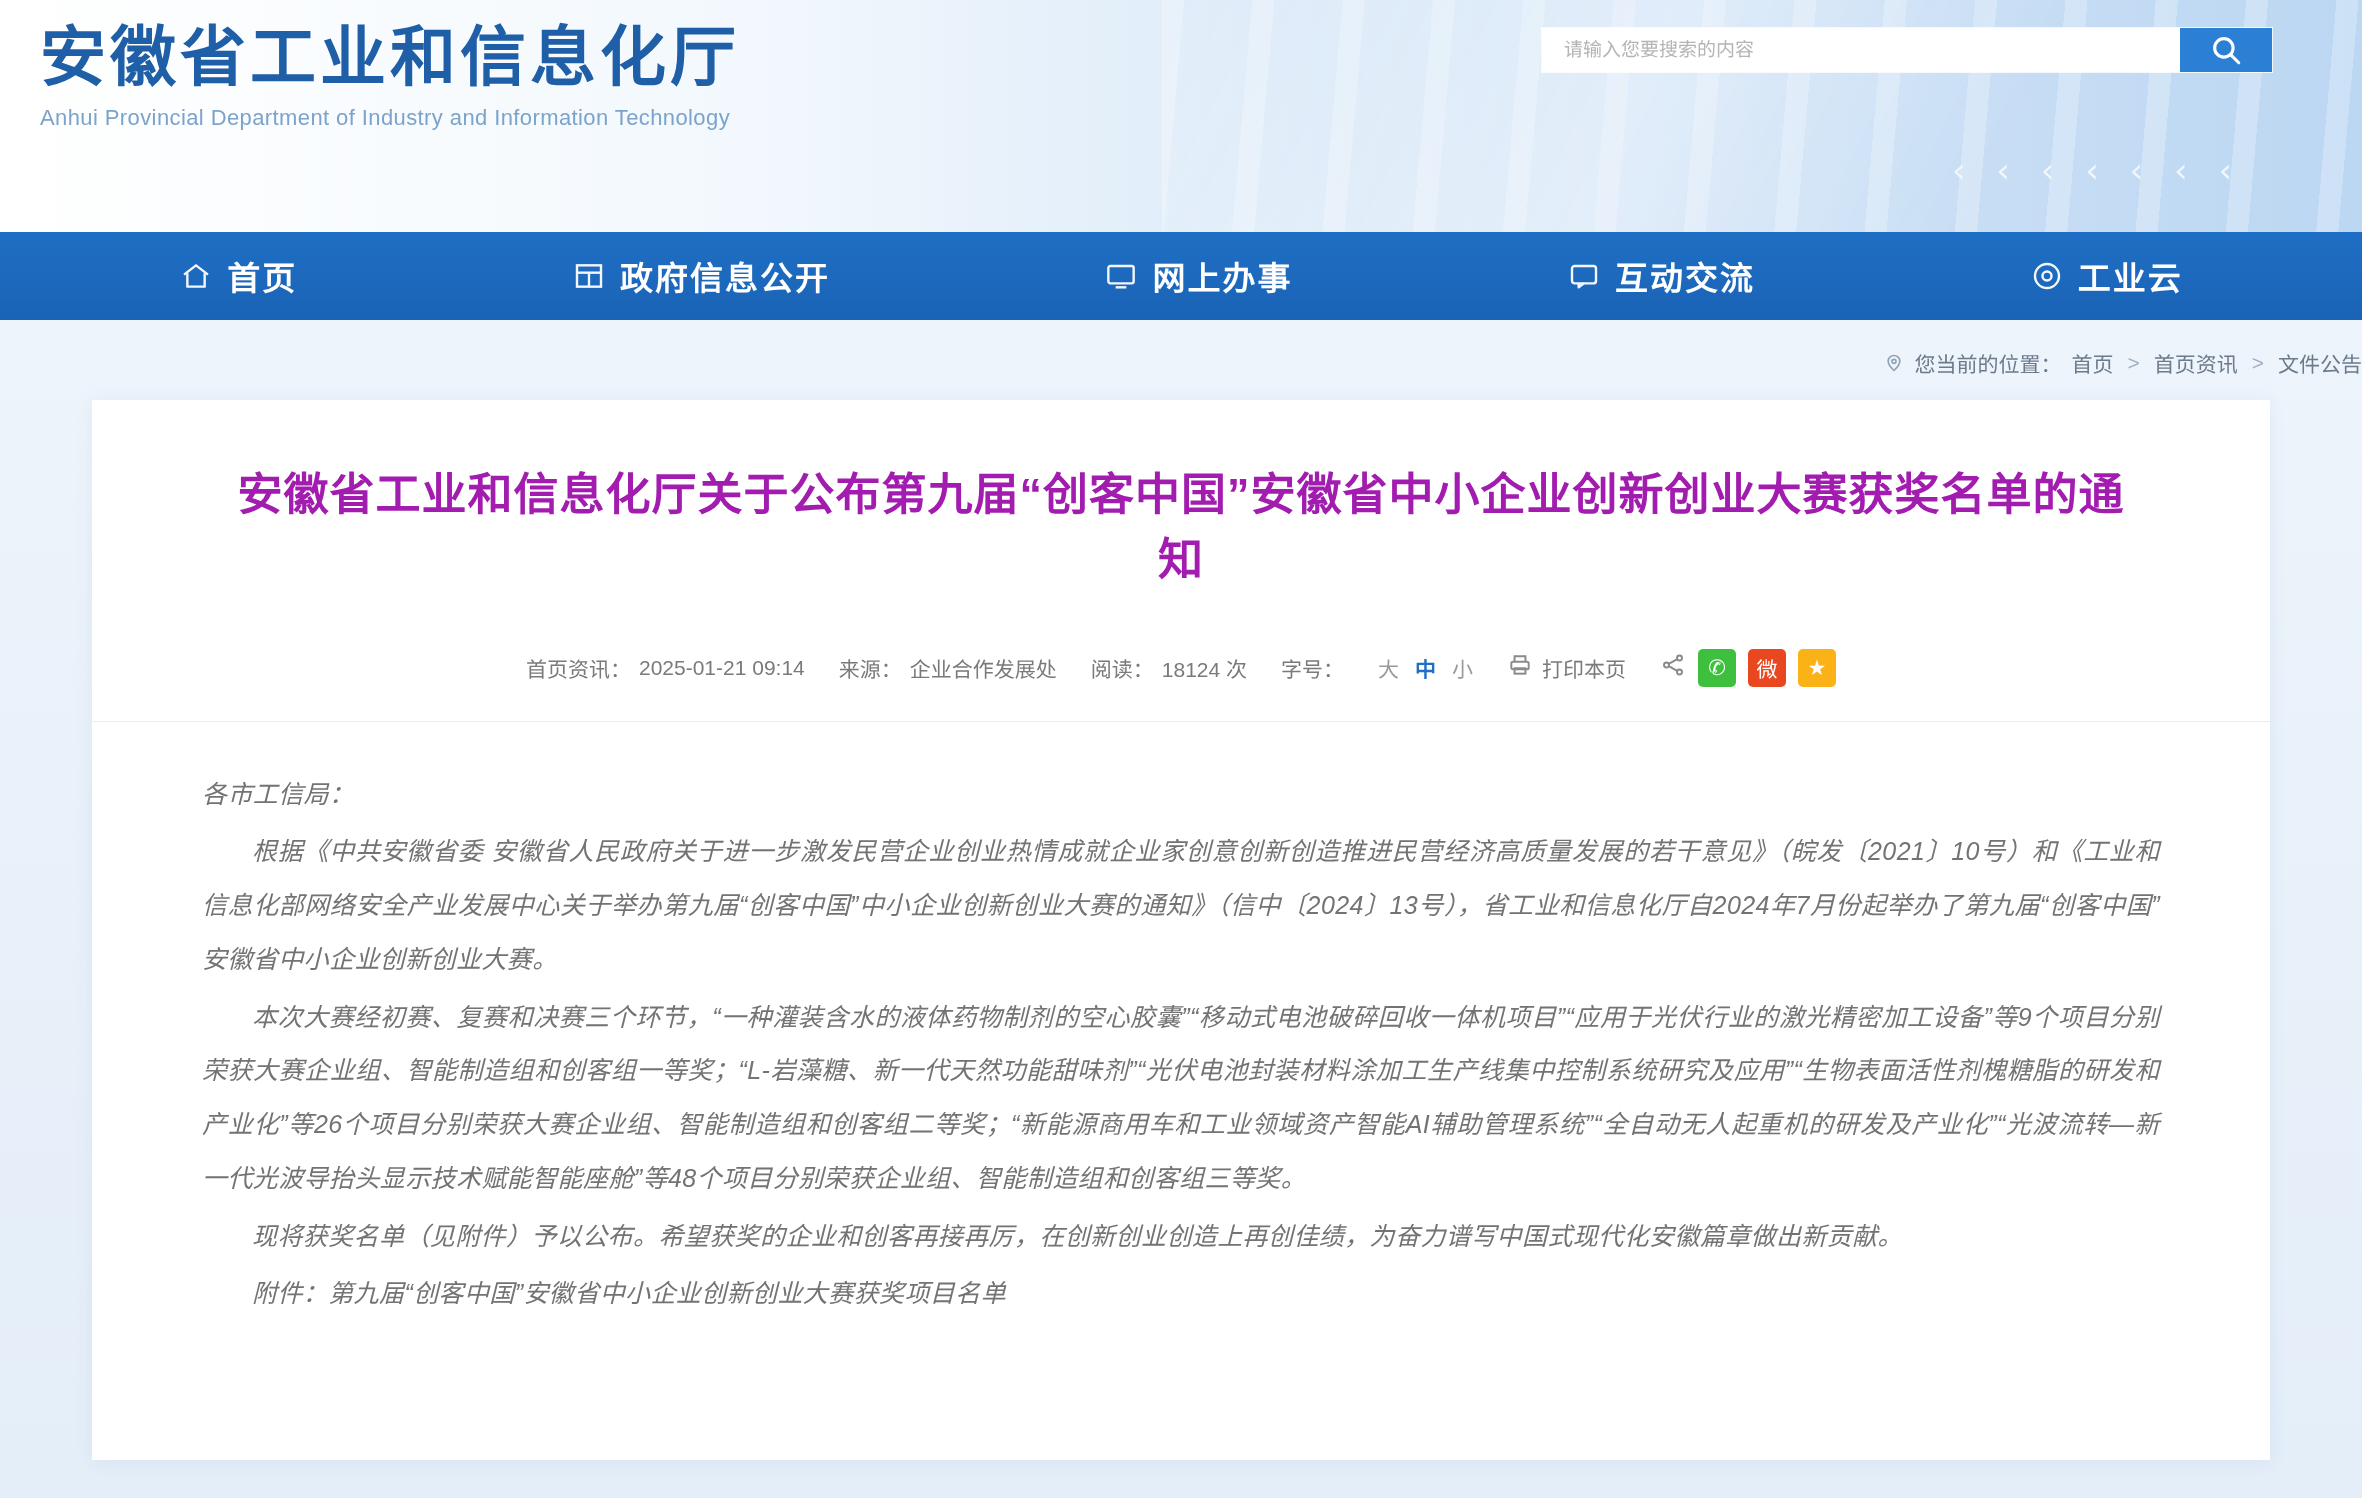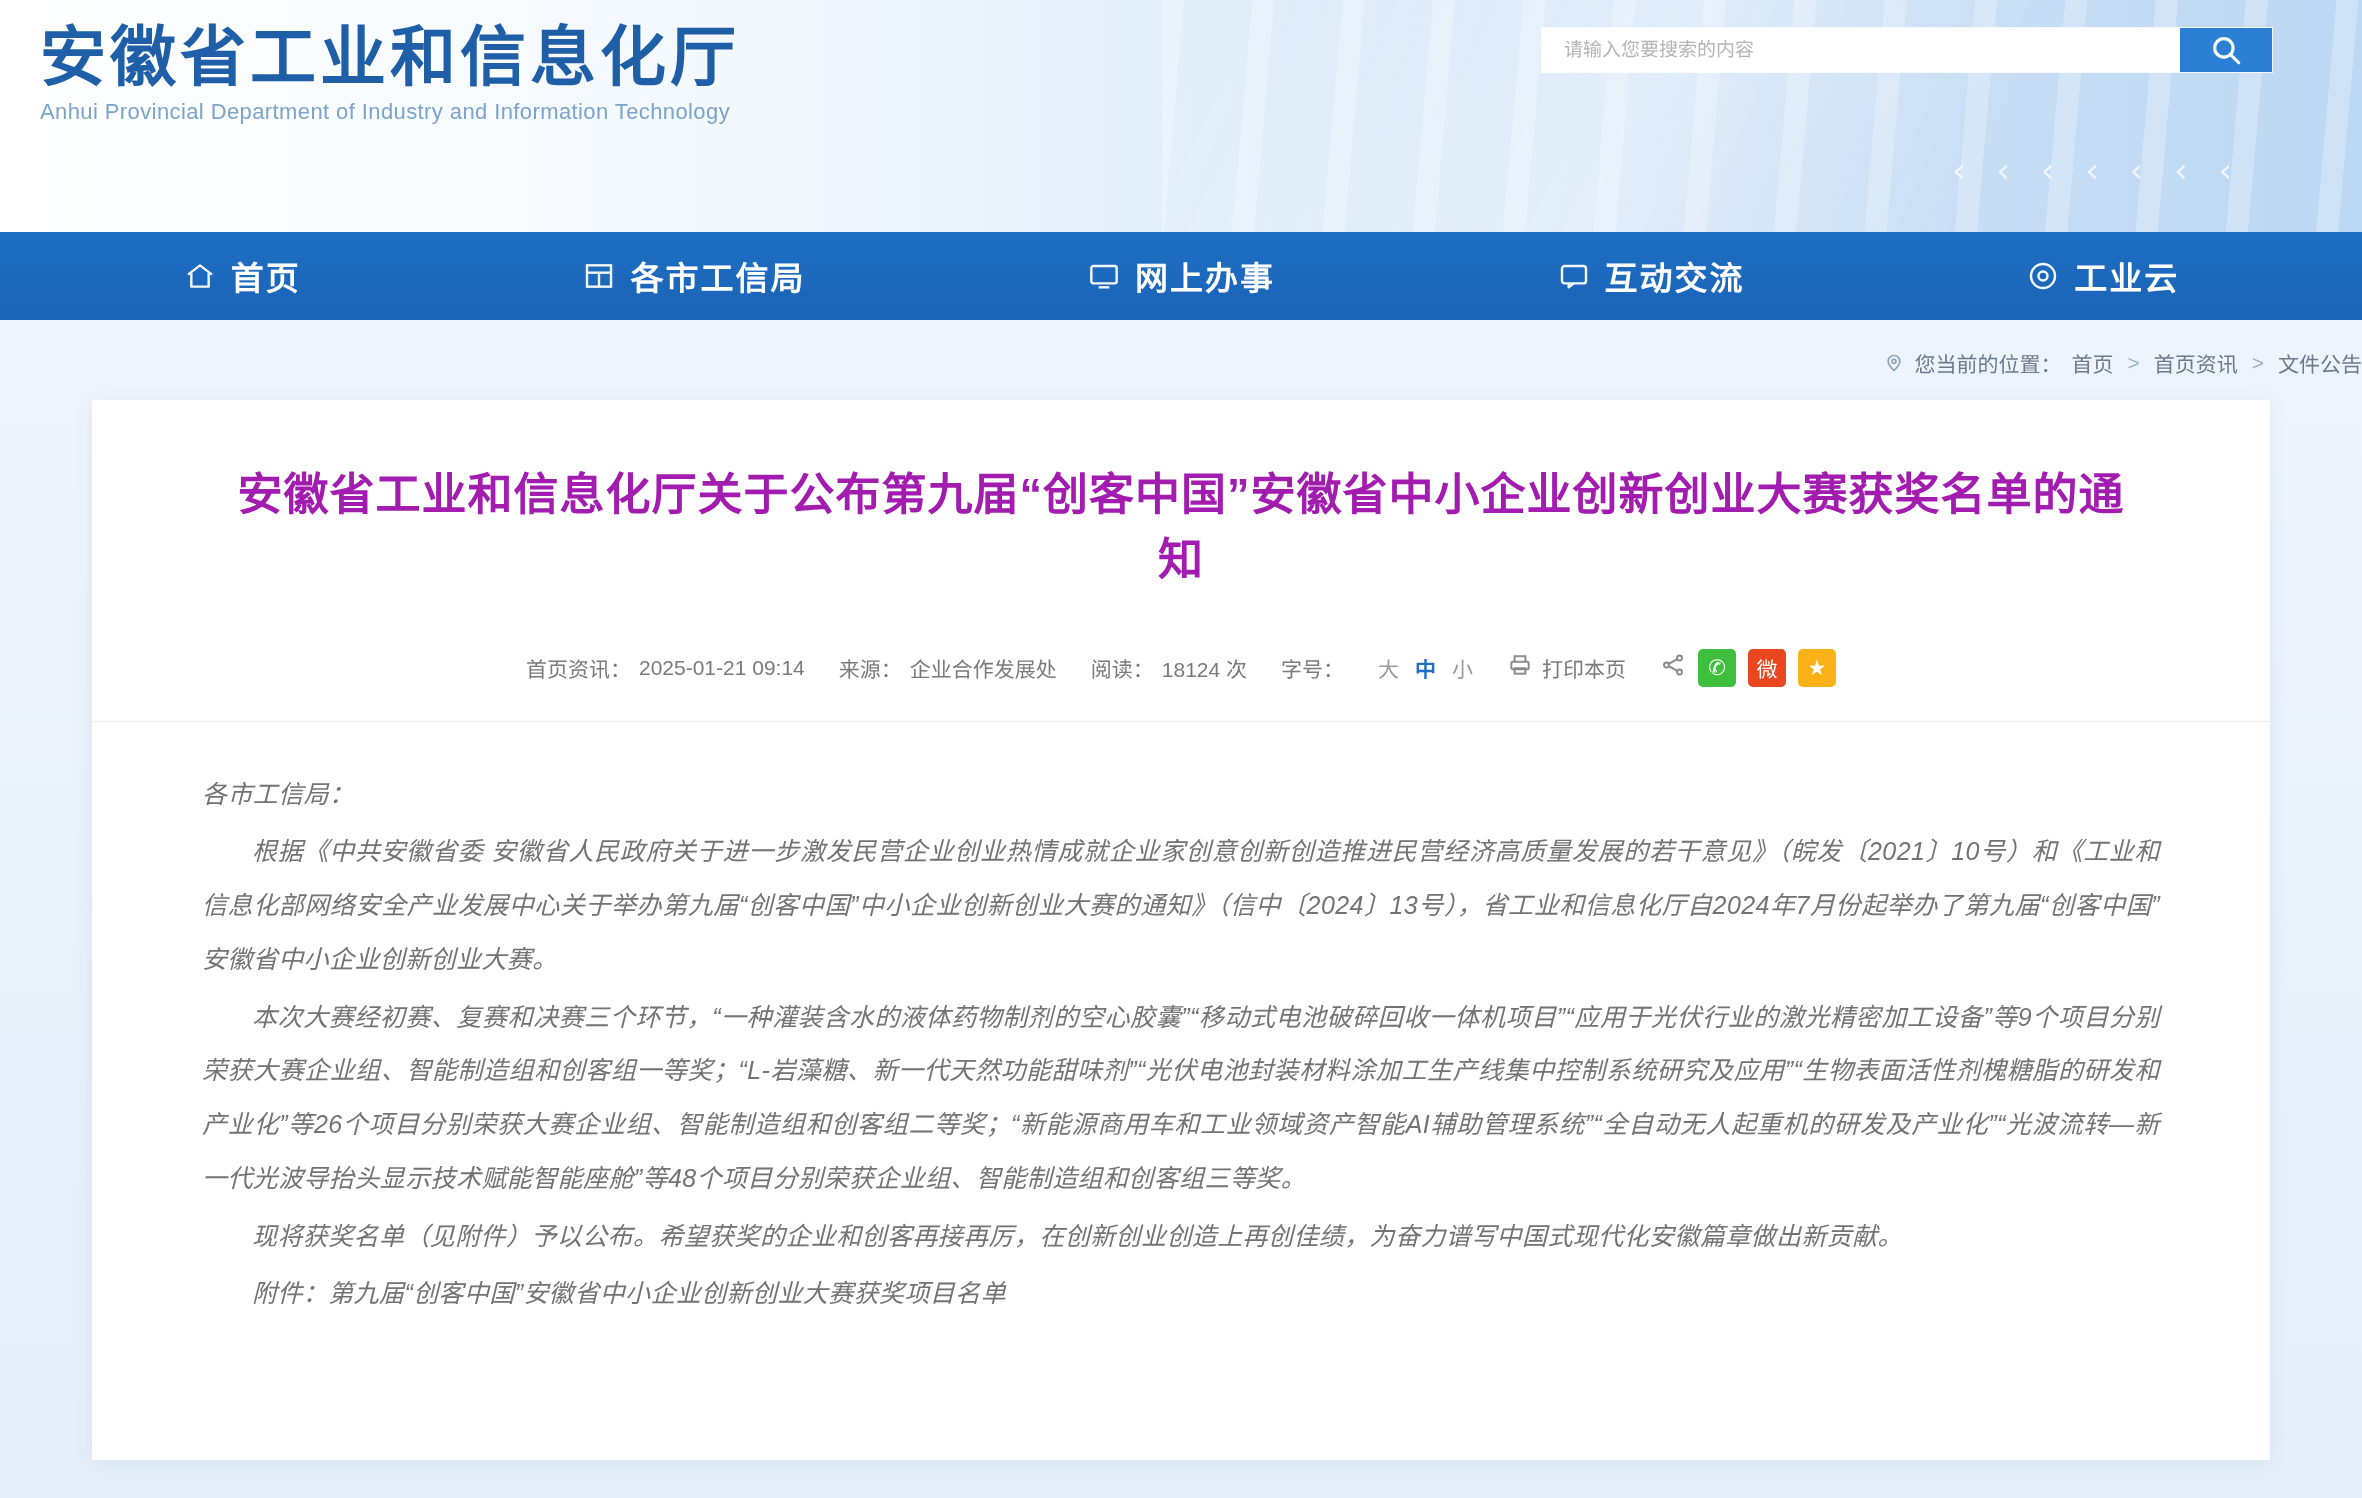--- a/index.html
+++ b/index.html
@@ -43,20 +43,21 @@
   .logo-cn {
     font-size: 66px;
     font-weight: bold;
     letter-spacing: 4px;
     color: #1f5fa8;
     line-height: 1.25;
     white-space: nowrap;
     text-shadow: 0 1px 0 rgba(255,255,255,.6);
   }
   .logo-en {
+    margin-top: 6px;
     font-size: 22px;
     color: #7ba3cb;
     letter-spacing: .4px;
     white-space: nowrap;
   }
   .search-wrap {
     position: absolute;
     right: 90px; top: 28px;
     display: flex;
     align-items: stretch;
@@ -241,21 +242,21 @@
     </div>
 
     <div class="nav-item">
       <span class="nav-ico">
         <svg width="32" height="32" viewBox="0 0 24 24" fill="none" stroke="#ffffff" stroke-width="1.8">
           <rect x="3" y="4" width="18" height="16"></rect>
           <line x1="3" y1="9.5" x2="21" y2="9.5"></line>
           <line x1="12" y1="9.5" x2="12" y2="20"></line>
         </svg>
       </span>
-      <span>各市工信局</span>
+      <span>政府信息公开</span>
     </div>
 
     <div class="nav-item">
       <span class="nav-ico">
         <svg width="32" height="32" viewBox="0 0 24 24" fill="none" stroke="#ffffff" stroke-width="1.8">
           <rect x="2.5" y="4.5" width="19" height="13" rx="1.5"></rect>
           <line x1="8" y1="20.5" x2="16" y2="20.5"></line>
         </svg>
       </span>
       <span>网上办事</span>

